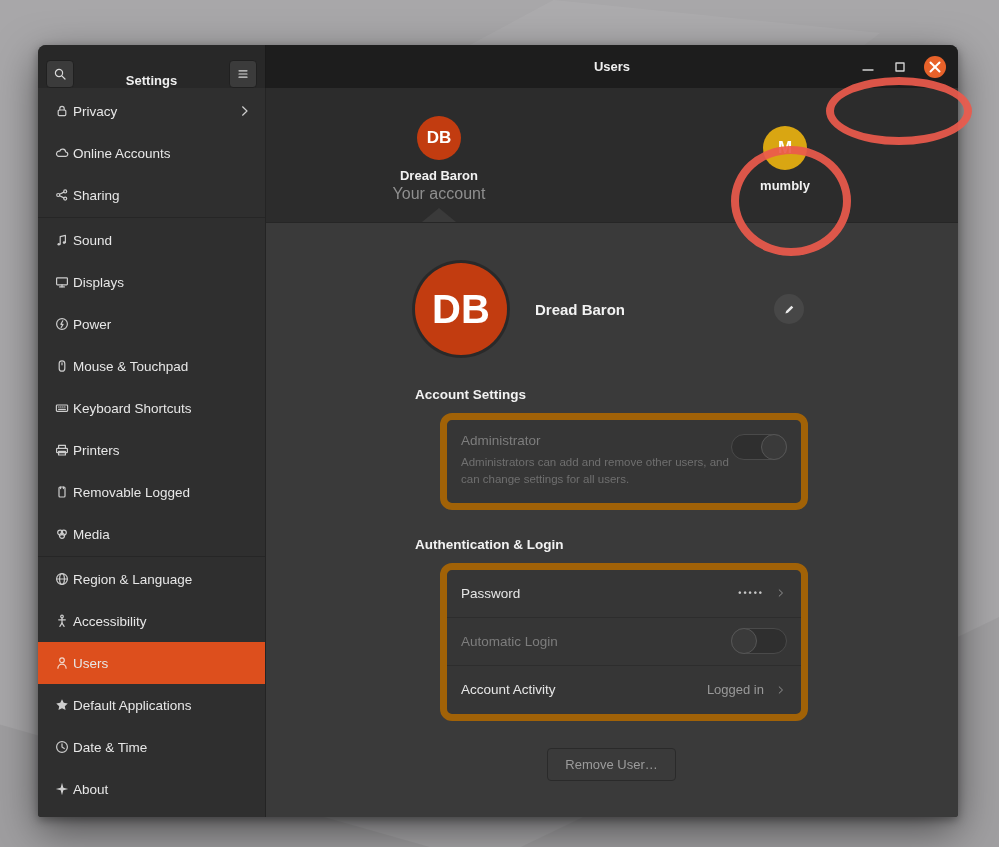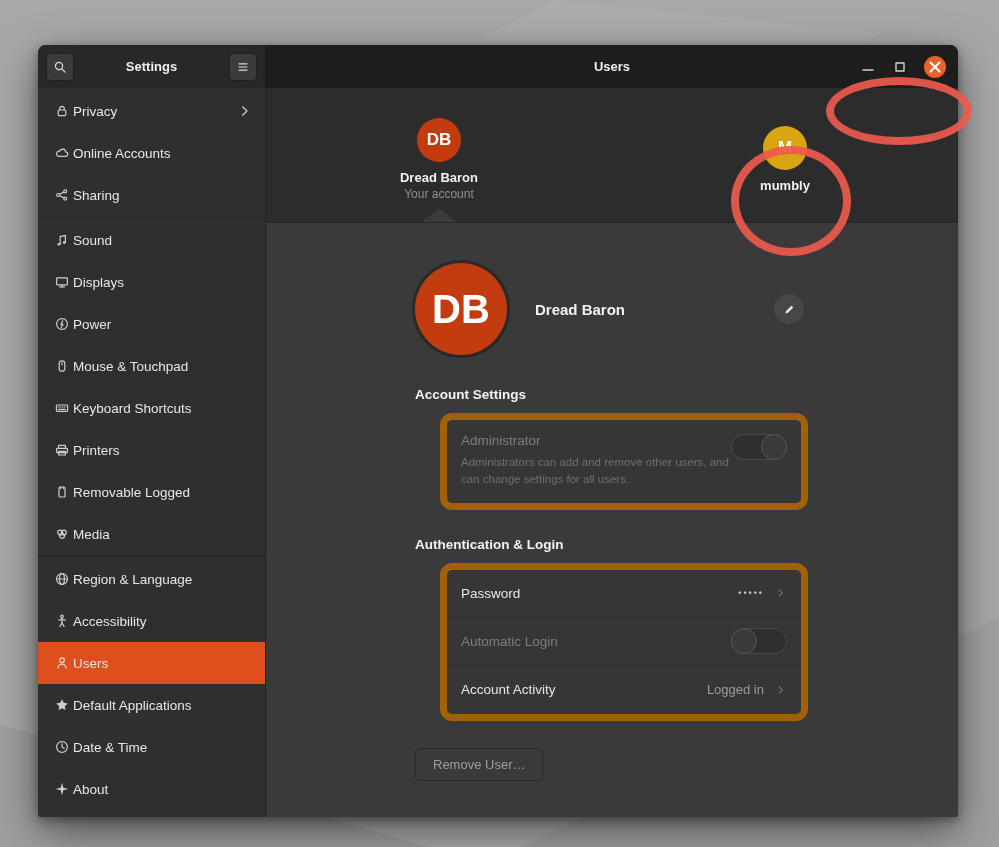--- a/index.html
+++ b/index.html
@@ -14,21 +14,21 @@
         clip-path:polygon(0 28%,100% 100%,0 100%); }
   .p3 { right:0; bottom:0; width:520px; height:230px; background:rgba(0,0,0,.045);
         clip-path:polygon(100% 0,100% 100%,8% 100%); }
 
   .window { position:absolute; left:38px; top:45px; width:920px; height:772px;
             border-radius:8px 8px 3px 3px; background:#3a3a3a; display:flex; flex-direction:column;
             box-shadow:0 14px 42px rgba(0,0,0,.5), 0 3px 10px rgba(0,0,0,.35); }
 
   
   .titlebar { height:43px; flex:0 0 43px; display:flex; border-radius:8px 8px 0 0; overflow:hidden; }
-  .tb-left { width:228px; flex:0 0 228px; background:#282828; display:flex; align-items:center;
+  .tb-left { width:228px; flex:0 0 228px; background:#282828; display:flex; align-items:flex-end;
              padding:0 8px; border-right:1px solid #1a1a1a; }
   .tb-btn { width:28px; height:28px; border-radius:4px; background:#3b3b3b; border:1px solid #202020;
             color:#d9d9d9; display:flex; align-items:center; justify-content:center; cursor:pointer; }
   .tb-title { flex:1; text-align:center; color:#efefef; font-weight:bold; font-size:13px; }
   .tb-main { flex:1; background:#1d1d1d; display:flex; align-items:center; position:relative; }
   .tb-main .tb-title { position:absolute; left:0; right:0; }
   .win-controls { margin-left:auto; display:flex; align-items:center; gap:16px; padding-right:12px; z-index:1; }
   .wc { width:16px; height:16px; color:#d2d2d2; display:flex; align-items:center; justify-content:center; cursor:pointer; }
   .wc-close { width:22px; height:22px; border-radius:50%; background:#e8622a; color:#fff; }
   .wc-close svg { width:10px; height:10px; }
@@ -61,21 +61,21 @@
                 font-family:"Liberation Sans", sans-serif; }
 
   
   .carousel { height:135px; flex:0 0 135px; background:#2c2c2c; border-bottom:1px solid #262626;
               position:relative; display:flex; }
   .user-half { flex:1; display:flex; align-items:center; justify-content:center; }
   .user-chip { display:flex; flex-direction:column; align-items:center; padding-top:8px; cursor:pointer; }
   .chip-avatar { width:44px; height:44px; border-radius:50%; color:#fff; font-weight:bold; font-size:17px;
                  display:flex; align-items:center; justify-content:center; }
   .chip-name { margin-top:8px; color:#f1f1f1; font-weight:bold; font-size:13px; }
-  .chip-sub { color:#8f8f8f; font-size:12px; margin-top:2px; }
+  .chip-sub { color:#8f8f8f; font-size:16px; margin-top:2px; }
   .carousel-pointer { position:absolute; bottom:0; left:calc(25% - 17px); width:0; height:0;
                       border-left:17px solid transparent; border-right:17px solid transparent;
                       border-bottom:14px solid #3a3a3a; }
 
   
   .content { flex:1; padding:38px 0 0 149px; }
   .col { width:393px; }
   .profile-row { display:flex; align-items:center; height:96px; margin-bottom:30px; }
   .big-avatar { width:92px; height:92px; border-radius:50%; color:#fff; font-size:40px; font-weight:bold;
                 display:flex; align-items:center; justify-content:center;
@@ -100,21 +100,21 @@
   .row-value.dots { font-size:9px; letter-spacing:2px; color:#c6c6c6; font-weight:bold; }
   .row-chevron { color:#9a9a9a; width:12px; height:12px; }
 
   .toggle { width:56px; height:26px; border-radius:13px; border:1px solid #4a4a4a; background:#2f2f2f;
             position:relative; flex:0 0 auto; cursor:pointer; }
   .toggle .knob { width:26px; height:26px; border-radius:50%; background:#3a3a3a; border:1px solid #565656;
                   position:absolute; top:-1px; }
   .toggle.on .knob { right:-1px; }
   .toggle.off .knob { left:-1px; }
 
-  .remove-row { width:393px; display:flex; justify-content:flex-start; margin-top:1px; }
+  .remove-row { width:393px; display:flex; justify-content:center; margin-top:1px; }
   .remove-btn { background:#3a3a3a; border:1px solid #2a2a2a; color:#9c9c9c; font-size:13px;
                 padding:8px 17px; border-radius:4px; cursor:pointer; font-family:"Liberation Sans", sans-serif; }
 
   
   .annot { position:absolute; border:8px solid #ec5a4c; border-radius:50%; pointer-events:none; opacity:.92; }
   .annot-unlock { left:826px; top:77px; width:146px; height:68px; }
   .annot-user { left:731px; top:146px; width:120px; height:110px; }
 </style>
 </head>
 <body>

